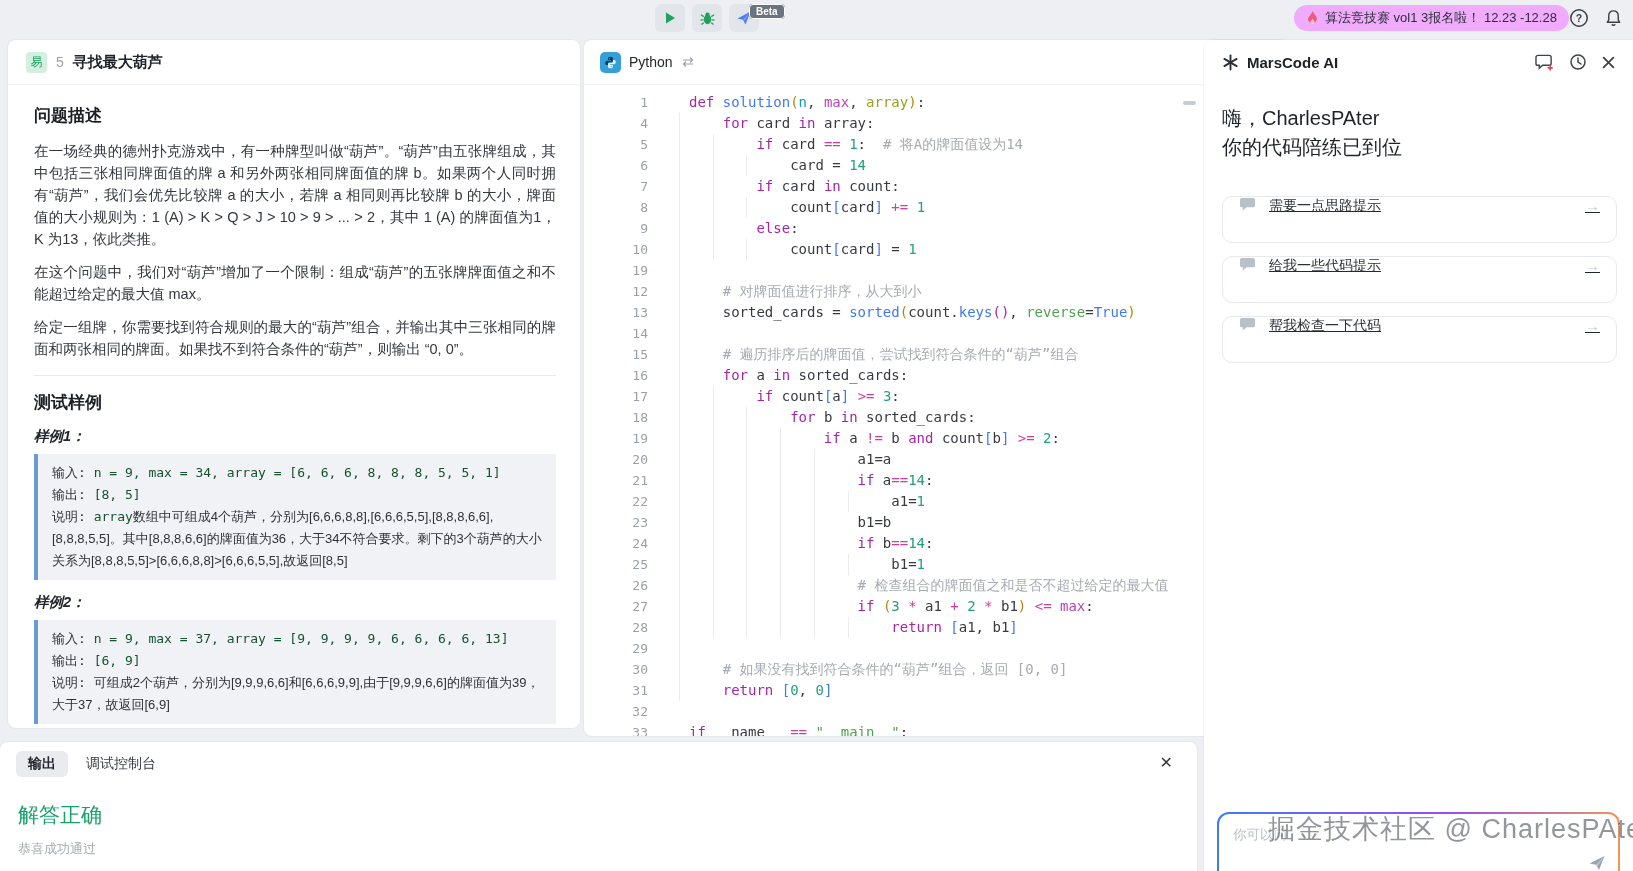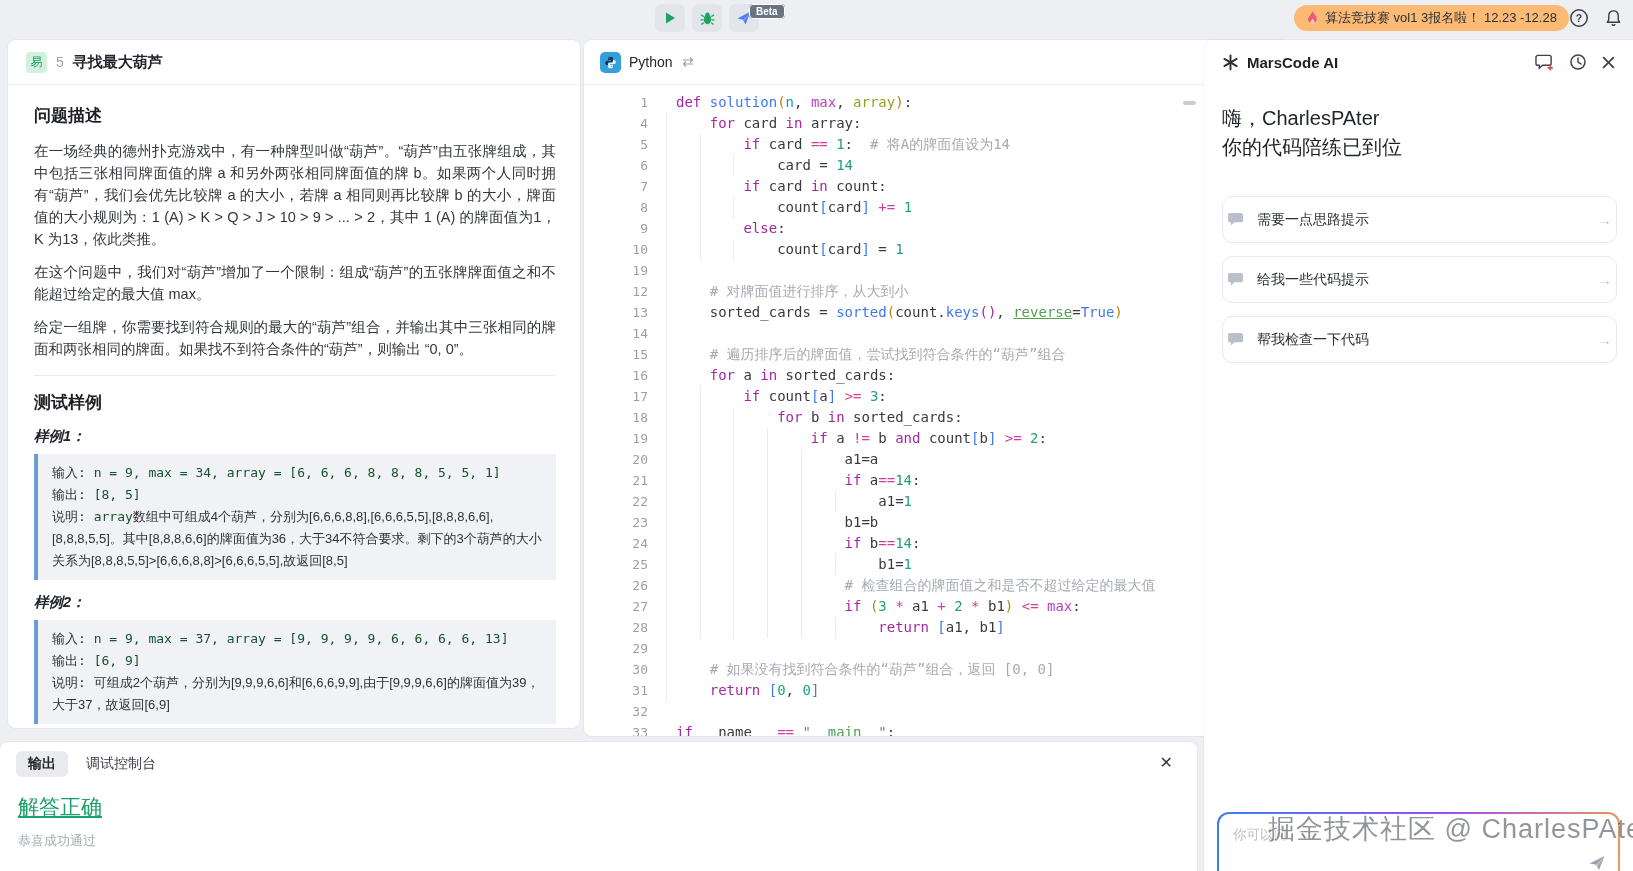--- a/index.html
+++ b/index.html
@@ -4,21 +4,21 @@
 <style>
   * { margin:0; padding:0; box-sizing:border-box; }
   html,body { width:1633px; height:871px; }
   body { background:#edeff3; font-family:"Liberation Sans","DejaVu Sans",sans-serif; overflow:hidden; position:relative; color:#23272e; }
   .abs { position:absolute; }
   .panel { background:#fff; border-radius:8px; box-shadow:0 0 0 1px rgba(30,40,60,.04); }
 
   
   .tb-btn { width:30px; height:28px; border-radius:6px; background:#e2e5ea; display:flex; align-items:center; justify-content:center; cursor:pointer; }
   .beta { background:#6a7381; color:#fff; font-size:10px; font-weight:700; padding:1px 6px; border-radius:4px; border:1px solid #fff; }
-  .banner { height:26px; border-radius:13px; background:#fdba74; display:flex; align-items:center; gap:6px; padding:0 12px; font-size:13px; color:#2b3036; cursor:pointer; }
+  .banner { height:26px; border-radius:13px; background:#f0abfc; display:flex; align-items:center; gap:6px; padding:0 12px; font-size:13px; color:#2b3036; cursor:pointer; }
   .tb-ico { width:21px; height:21px; display:flex; align-items:center; justify-content:center; cursor:pointer; }
 
   
   .pp-head { height:45px; display:flex; align-items:center; gap:9px; padding:0 18px; border-bottom:1px solid #eef0f3; }
   .diff { width:21px; height:21px; border-radius:4px; background:#d3f0df; color:#1ba363; font-size:12px; display:flex; align-items:center; justify-content:center; }
   .pnum { color:#9aa1ab; font-size:14px; }
   .ptitle { font-size:15px; font-weight:700; color:#21252b; }
   .pp-body { position:absolute; top:46px; left:0; right:0; bottom:0; overflow:hidden; padding:18px 24px 0 26px; }
   .pp-body h2 { font-size:17px; font-weight:700; color:#1c1f24; margin-bottom:13px; }
   .pp-body p { font-size:14.5px; line-height:22px; color:#33373d; margin-bottom:11px; text-align:justify; }
@@ -29,50 +29,50 @@
   .sample .note-text { font-family:"Liberation Sans","DejaVu Sans",sans-serif; }
 
   
   .ed-head { height:45px; display:flex; align-items:center; gap:8px; padding:0 16px; border-bottom:1px solid #eef0f3; }
   .pyico { width:21px; height:21px; border-radius:5px; background:#33a0da; display:flex; align-items:center; justify-content:center; }
   .lang { font-size:14px; color:#23272e; }
   .ed-head .right { margin-left:auto; display:flex; gap:16px; }
   .ed-body { position:absolute; top:46px; left:0; right:0; bottom:0; overflow:hidden; padding-top:6px; font-family:"DejaVu Sans Mono",monospace; font-size:14px; }
   .cl { display:flex; height:21px; line-height:21px; white-space:pre; }
   .ln { width:64px; text-align:right; color:#9aa0a8; font-size:13px; flex:none; }
-  .code { margin-left:28px; position:relative; flex:1; color:#383a42; }
+  .code { margin-left:41px; position:relative; flex:1; color:#383a42; }
   .g { position:absolute; top:0; bottom:0; width:1px; background:#e9ebee; }
   .kw{color:#a626a4;} .fn{color:#4078f2;} .blu{color:#4078f2;} .num{color:#22a07c;}
   .op{color:#cf3e9b;} .br{color:#4078f2;} .gold{color:#b7850e;} .purp{color:#a626a4;}
-  .grn{color:#50a14f;text-decoration:underline;} .str{color:#50a14f;} .cm{color:#a6aab2;} .pl{color:#383a42;}
+  .grn{color:#50a14f;} .str{color:#50a14f;} .cm{color:#a6aab2;} .pl{color:#383a42;}
   .p1{color:#0e9fb5;} .p2{color:#bd43bd;} .p3{color:#96a11d;}
   .ed-scroll { position:absolute; right:4px; top:48px; width:6px; height:34px; border-radius:3px; background:#e4e8ed; }
 
   
   .ai-head { height:44px; display:flex; align-items:center; gap:8px; padding:0 18px; }
   .ai-title { font-size:15px; font-weight:700; color:#1d2127; }
   .ai-head .right { margin-left:auto; display:flex; gap:15px; align-items:center; }
   .greet { padding:20px 16px 0 18px; font-size:20px; font-weight:400; color:#1f2329; line-height:29px; }
   .cards { padding:34px 16px 0 18px; display:flex; flex-direction:column; gap:13px; }
-  .card { height:47px; border:1px solid #e7e9ee; border-radius:10px; display:flex; align-items:center; gap:13px; padding:0 4px; cursor:pointer; background:#fff; }
+  .card { height:47px; border:1px solid #e7e9ee; border-radius:10px; display:flex; gap:13px; padding:0 16px; cursor:pointer; background:#fff;text-decoration:underline; }
   .card .lbl { font-size:14px; font-weight:500; color:#2b3036; }
   .card .arrow { margin-left:auto; color:#c3c9d2; font-size:15px; }
   .ai-input { position:absolute; left:13px; right:13px; top:772px; height:88px; border-radius:12px; border:2px solid transparent; background:linear-gradient(#fff,#fff) padding-box, linear-gradient(100deg,#3d7df5,#9c4df2 55%,#f29b4d) border-box; }
   .ai-input textarea { width:100%; height:100%; border:none; outline:none; resize:none; background:transparent; padding:12px 34px 12px 14px; font-size:13.5px; font-family:"Liberation Sans","DejaVu Sans",sans-serif; color:#2b3036; }
   .ai-input textarea::placeholder { color:#b6bcc6; }
   .send { position:absolute; right:12px; top:40px; }
   .watermark { left:1268px; top:811px; font-size:27px; font-weight:500; color:rgba(68,73,84,.58); text-shadow:1px 1px 0 rgba(255,255,255,.85); letter-spacing:1px; pointer-events:none; white-space:nowrap; }
   .handle { left:1183px; top:101px; width:13px; height:4px; border-radius:2px; background:#c8cdd4; }
 
   
   .out-tabs { display:flex; gap:6px; padding:9px 0 0 16px; align-items:center; }
   .tab { font-size:14px; padding:4px 12px; border-radius:6px; color:#3c4148; cursor:pointer; }
   .tab.active { background:#e9ebef; color:#22262c; font-weight:700; }
   .out-close { position:absolute; right:24px; top:13px; font-size:16px; color:#33373d; cursor:pointer; line-height:1; }
-  .result-title { margin:16px 0 0 18px; font-size:21px; font-weight:500; color:#18a269;text-decoration:underline; }
+  .result-title { margin:24px 0 0 18px; font-size:21px; font-weight:500; color:#18a269; }
   .result-sub { margin:11px 0 0 18px; font-size:13px; color:#a6abb3; }
 </style>
 </head>
 <body>
 
 <div class="abs" style="left:655px;top:4px;">
   <div class="tb-btn">
       <svg width="14" height="14" viewBox="0 0 14 14">
         <polygon points="3,1.5 12,7 3,12.5" fill="#1fa35c"></polygon>
       </svg>

